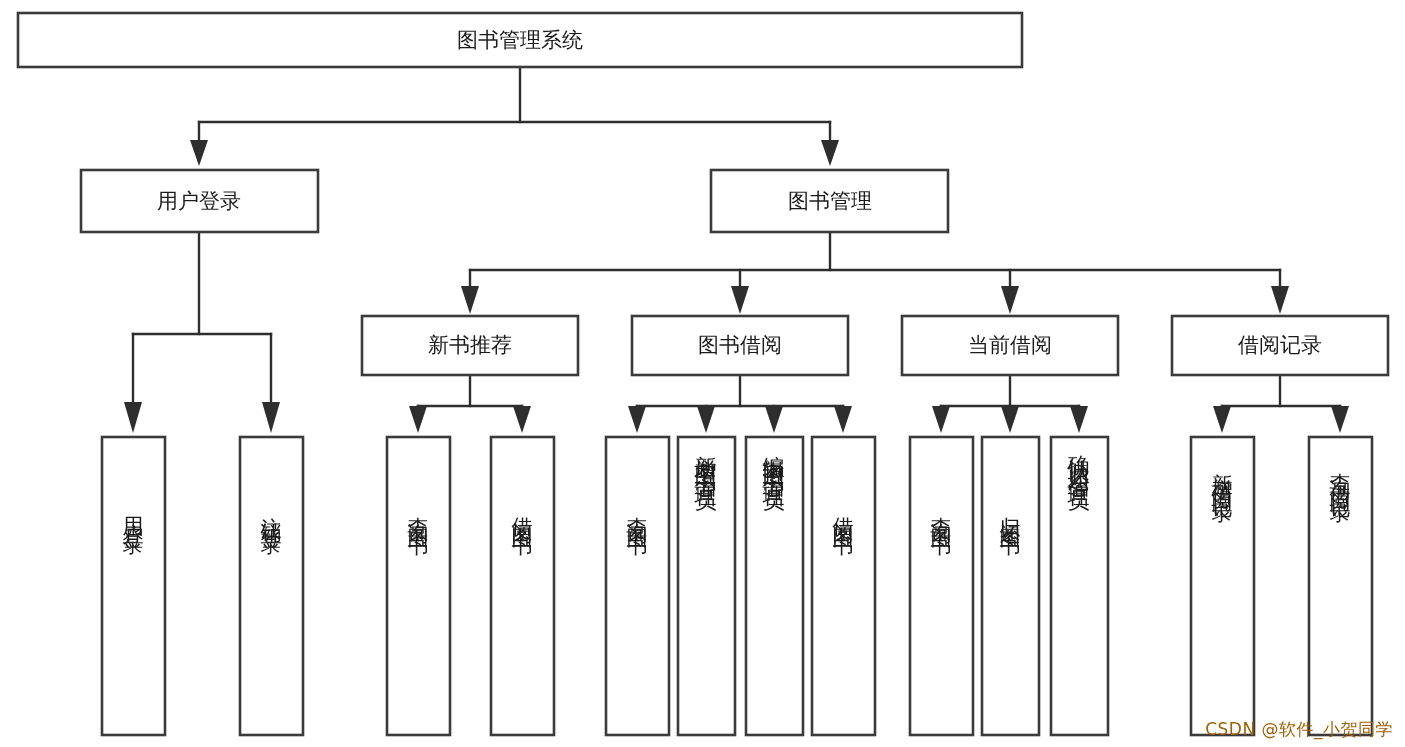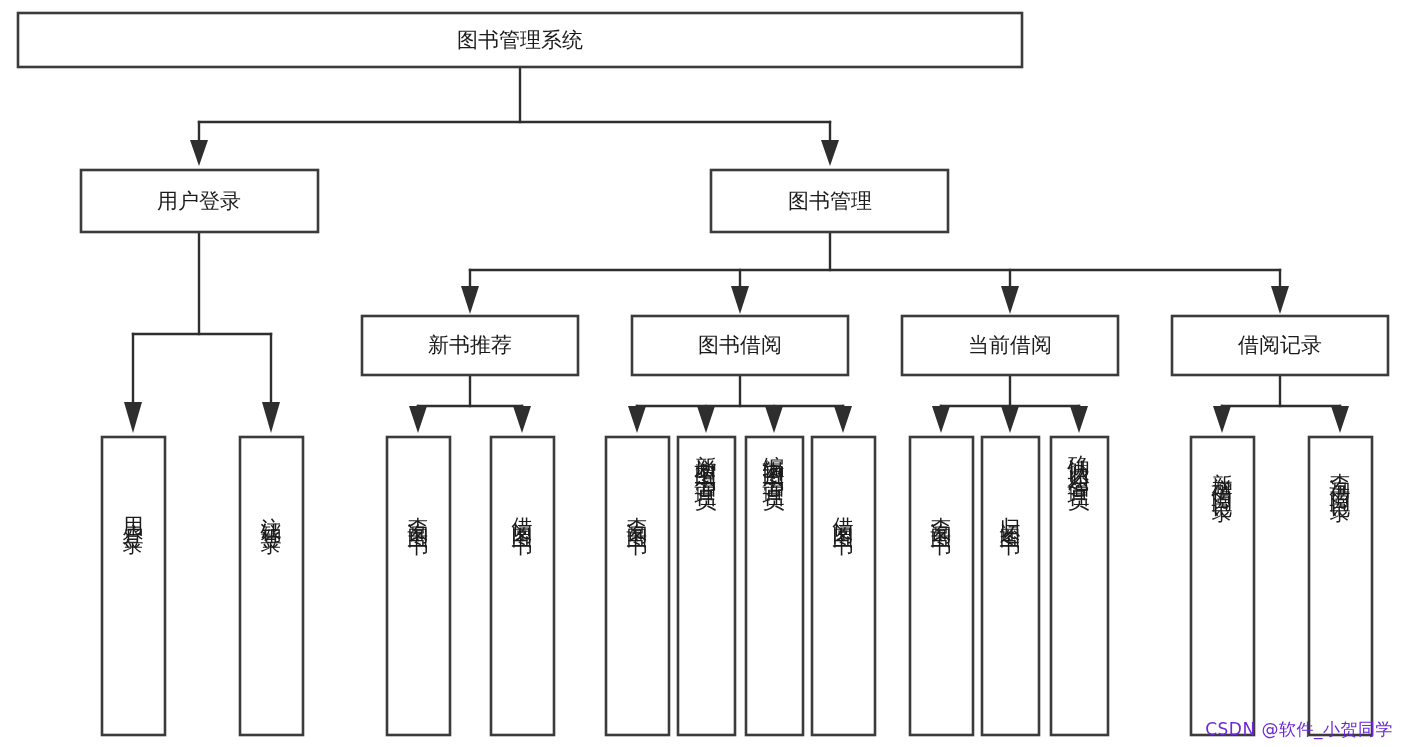--- a/index.html
+++ b/index.html
@@ -47,21 +47,21 @@
     stroke-linecap: square;
   }
   .arrow-head {
     fill: #2e2e2e;
     stroke: none;
   }
   .watermark {
     position: absolute;
     right: 12px;
     bottom: 6px;
-    color: #6d28d9;
+    color: #a16207;
     font-size: 17px;
     font-family: "DejaVu Sans", "Liberation Sans", sans-serif;
     letter-spacing: 0.5px;
     white-space: nowrap;
     pointer-events: none;
   }
 </style>
 </head>
 <body>
 

